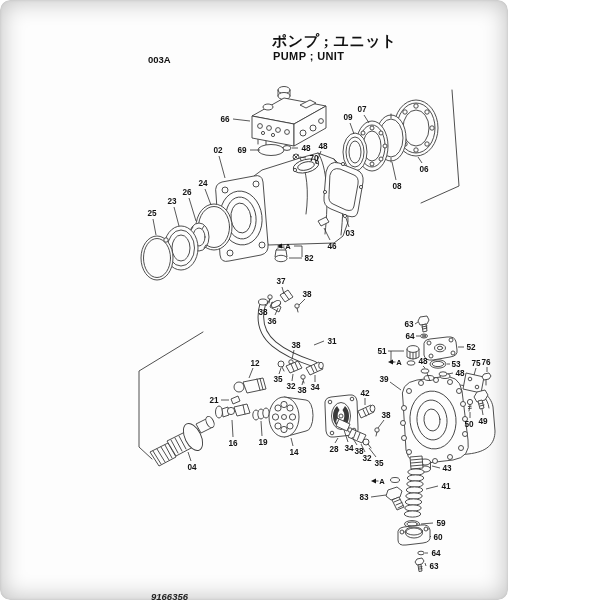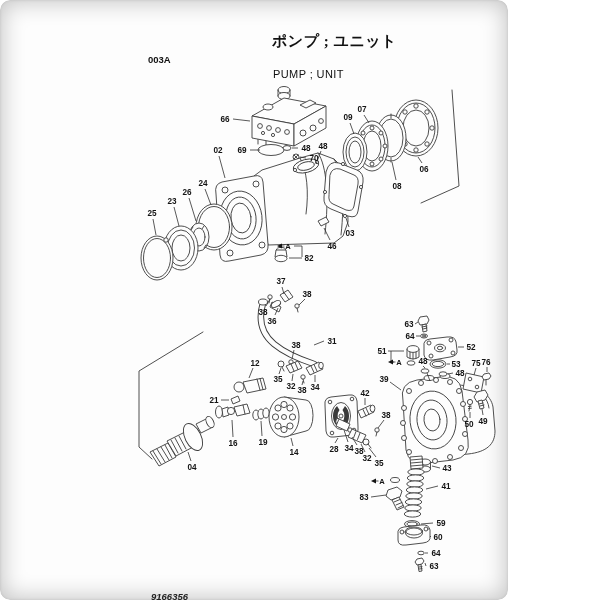--- a/index.html
+++ b/index.html
@@ -2,21 +2,21 @@
 <html><head>
 <meta charset="utf-8">
 <style>
   html,body{margin:0;padding:0;background:#ffffff;}
   .page{position:relative;width:508px;height:600px;background:#fdfdfd;overflow:hidden;
         font-family:"Liberation Sans",sans-serif;border-radius:10px;}
   .edge{position:absolute;inset:0;border-radius:10px;pointer-events:none;
         box-shadow:inset 0 0 22px 3px rgba(0,0,0,.22), inset 0 0 3px rgba(0,0,0,.12);}
   .hdr-code{position:absolute;left:148px;top:54px;font-size:9.5px;font-weight:bold;color:#111;}
   .title-jp{position:absolute;left:272px;top:32px;font-size:15px;font-weight:bold;color:#111;letter-spacing:.5px;font-family:Liberation Serif, serif;}
-  .title-en{position:absolute;left:273px;top:68px;font-size:11px;font-weight:normal;color:#111;letter-spacing:.4px;}
+  .title-en{position:absolute;left:273px;top:50px;font-size:11px;font-weight:bold;color:#111;letter-spacing:.4px;}
   .footer-num{position:absolute;left:151px;top:591px;font-size:9.5px;font-weight:bold;font-style:italic;color:#222;}
   svg{position:absolute;left:0;top:0;}
   .ln{stroke:#3b3b3b;fill:none;stroke-width:.9;stroke-linecap:round;stroke-linejoin:round;}
   .fw{fill:#fdfdfd;stroke:#3b3b3b;stroke-width:.9;stroke-linejoin:round;}
   .fd{fill:#3b3b3b;stroke:none;}
   .leader{stroke:#2f2f2f;stroke-width:.8;fill:none;}
   text.pl{font:bold 8.2px "Liberation Sans",sans-serif;fill:#141414;text-anchor:middle;}
   text.vm{font:bold 7.6px "Liberation Sans",sans-serif;fill:#141414;text-anchor:middle;}
 </style>
 </head>

